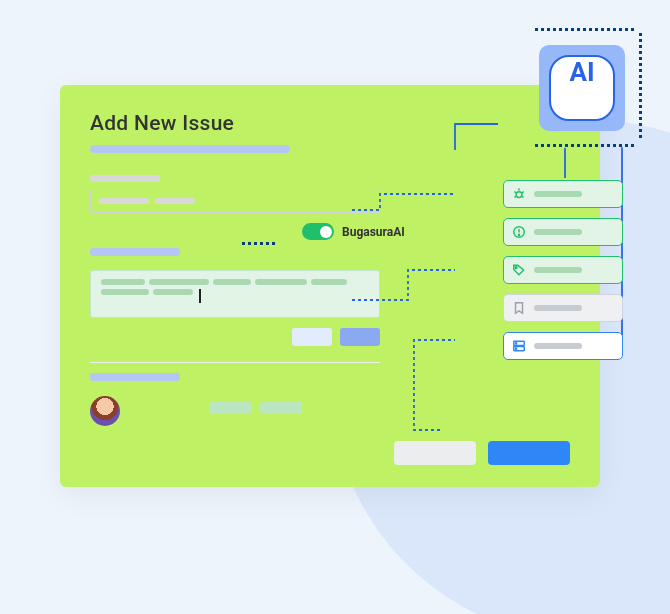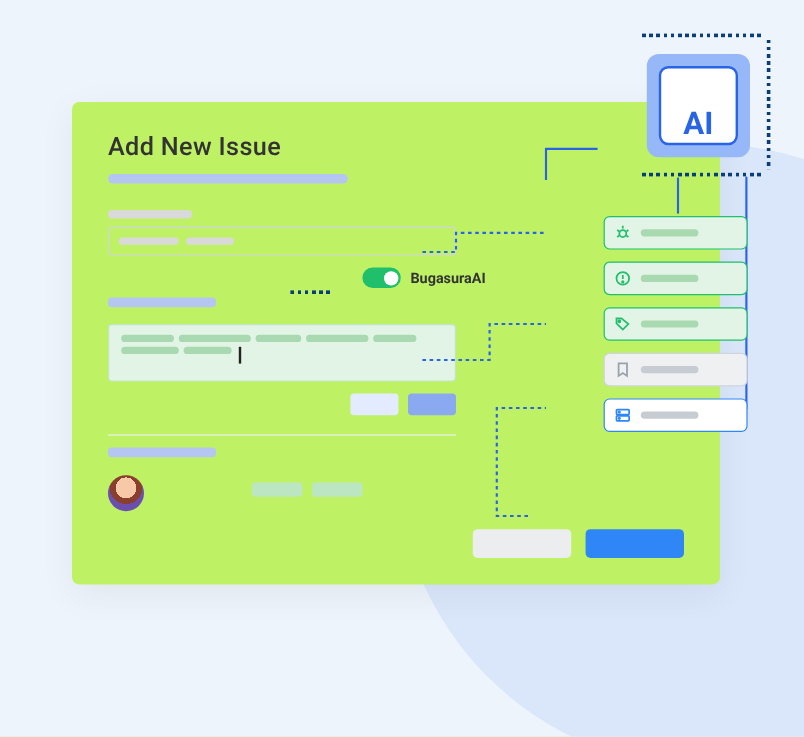--- a/index.html
+++ b/index.html
@@ -26,21 +26,21 @@
 .divider{width:290px;height:1px;background:#eee;margin:16px 0 10px 0}
 .tags-row{display:flex;gap:8px;margin-top:6px}
 .tag-ph{width:42px;height:12px;background:#bce5c2;border-radius:3px}
 .avatar{width:30px;height:30px;border-radius:50%;background:radial-gradient(circle at 50% 35%,#f7c9a8 0 35%,#8a3f2e 35% 55%,#6b4fae 55% 100%);flex-shrink:0}
 .footer-btns{display:flex;gap:12px;margin-top:auto;margin-left:auto}
 .btn-lg{width:82px;height:24px;border-radius:4px}
 .btn-lg.gray{background:#ecedef}
 .btn-lg.blue{background:#2f87f7}
 .ai-chip{position:absolute;right:33px;top:33px;width:110px;height:110px;z-index:4}
 .ai-chip .outer{position:absolute;left:12px;top:12px;width:86px;height:86px;background:#96b8f9;border-radius:10px}
-.ai-chip .inner{position:absolute;left:22px;top:22px;width:66px;height:66px;background:#fff;border:2px solid #2a64e6;border-radius:8px;display:flex;align-items:flex-end;justify-content:center;font-size:26px;font-weight:700;color:#2a64e6}
+.ai-chip .inner{position:absolute;left:22px;top:22px;width:66px;height:66px;background:#fff;border:2px solid #2a64e6;border-radius:20px;display:flex;align-items:flex-start;justify-content:center;font-size:26px;font-weight:700;color:#2a64e6}
 .pills{position:absolute;right:47px;top:180px;display:flex;flex-direction:column;gap:10px;z-index:5}
 .pill{width:120px;height:28px;border-radius:5px;display:flex;align-items:center;padding:0 8px;gap:8px}
 .pill .icon{width:14px;height:14px;flex-shrink:0;display:flex;align-items:center;justify-content:center}
 .pill .pill-ph{height:6px;border-radius:3px;flex:0 0 48px}
 .pill.green{background:#e2f4e5;border:1.5px solid #1fbf6c}
 .pill.green .pill-ph{background:#a9d9b0}
 .pill.gray{background:#eef0f2;border:1px solid #cfd4dd}
 .pill.gray .pill-ph{background:#c7ccd2}
 .pill.blue{background:#fff;border:1.5px solid #2f87f7}
 .pill.blue .pill-ph{background:#c7ccd2}

